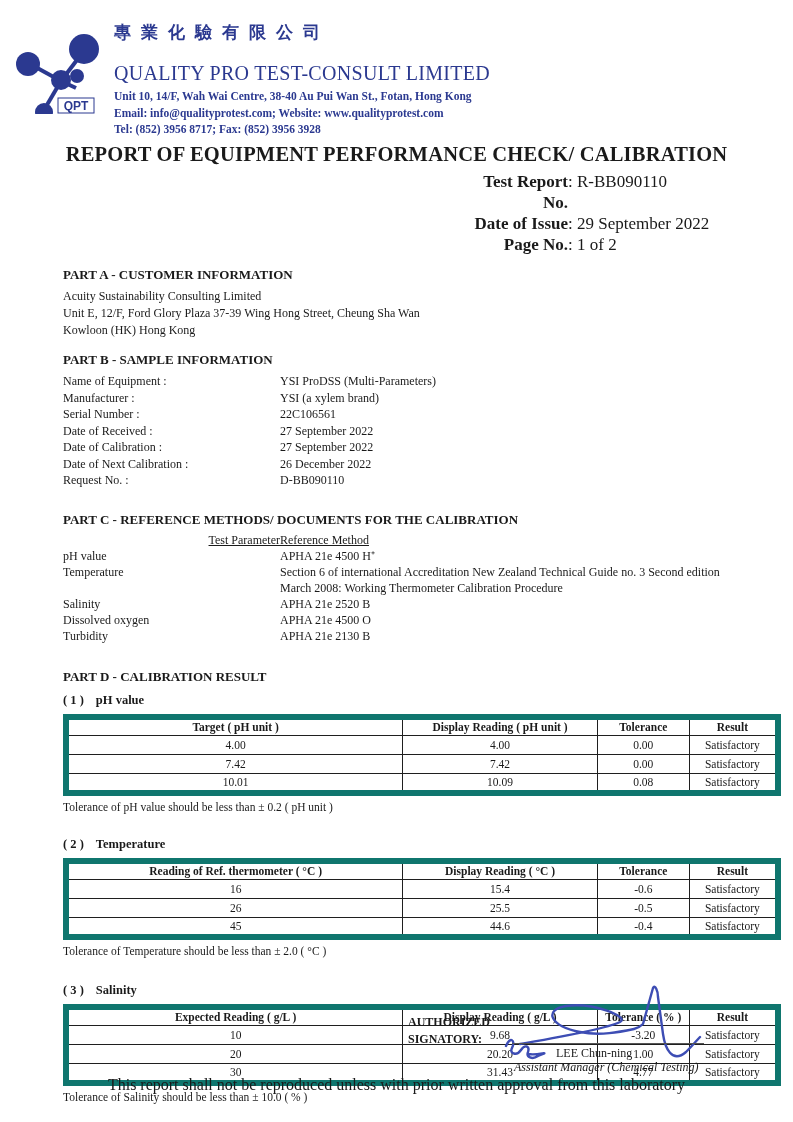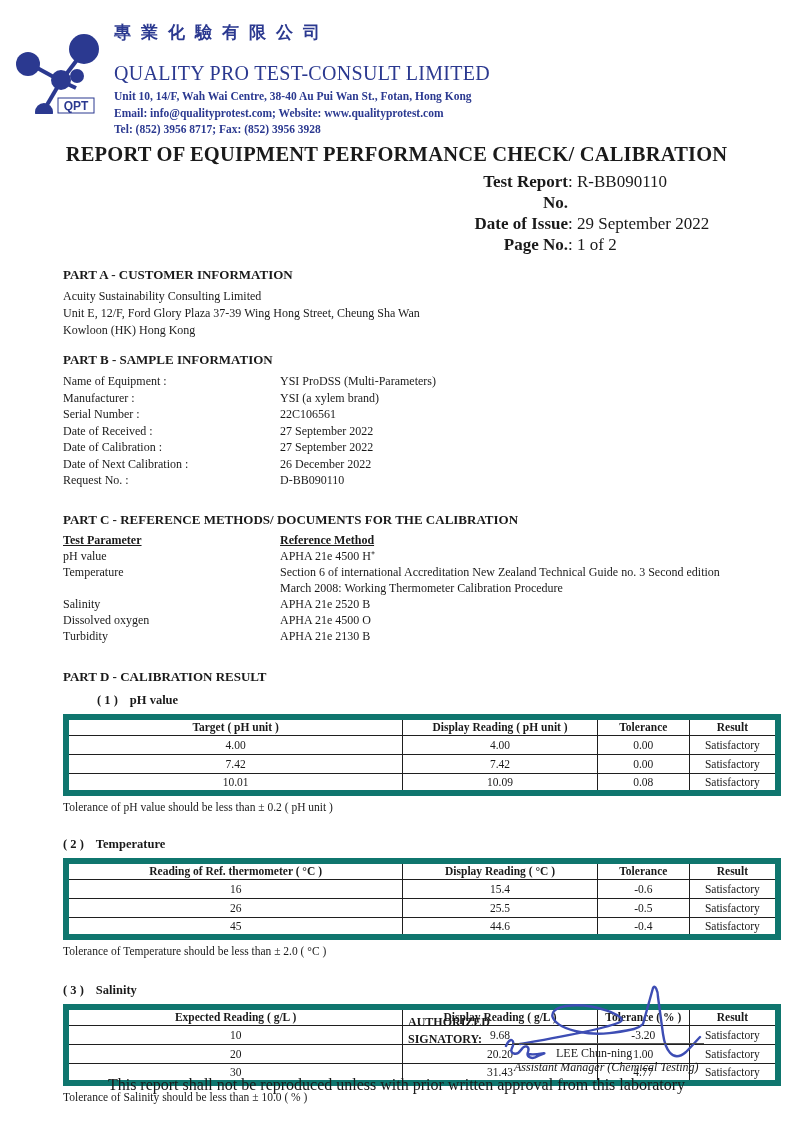--- a/index.html
+++ b/index.html
@@ -25,27 +25,27 @@
   .section-heading { font-size:13px; font-weight:bold; }
   .pa-lines { margin-top:5px; }
   .pa-line { font-size:12px; line-height:17px; }
   .part-a { margin-top:12px; }
   .part-b { margin-top:13px; }
   .kv-rows { margin-top:5px; }
   .kv { display:flex; font-size:12px; line-height:16.5px; }
   .kv-label { width:217px; flex-shrink:0; }
   .part-c { margin-top:23px; }
   .pc-head { display:flex; font-size:12px; margin-top:4px; line-height:16px; }
-  .pc-head span { font-weight:bold; text-decoration:underline; }
+  .pc-head span { font-weight:normal; text-decoration:underline;text-align:right; }
   .pc-col1 { width:217px; flex-shrink:0; }
   .pc-row { display:flex; font-size:12px; line-height:16px; }
   .pc-method { width:452px; }
   .part-d { margin-top:25px; }
   .table-title { font-size:12.5px; font-weight:bold; margin:13px 0 6px 0; }
-  .table-title.first { margin-top:8px;margin-left:34px; }
+  .table-title.first { margin-top:8px; }
   .tt-num { margin-right:12px; }
   table { width:718px; border-collapse:collapse; font-size:11.5px; border:6px solid #0f766e;padding-left:24px; }
   th, td { border:1px solid #1f1f1f; text-align:center; height:19px; padding:0 2px; }
   th { font-weight:bold; }
   .note { font-size:11.5px; margin-top:5px; }
   
   .continued { position:absolute; top:984px; left:0; width:100%; text-align:center; font-size:13px; }
   .signatory { position:absolute; top:1008px; left:0; width:793px; height:80px; }
   .auth-block { position:absolute; left:408px; top:6px; width:74px; text-align:center;
                 font-weight:bold; font-size:12px; line-height:17px; }

